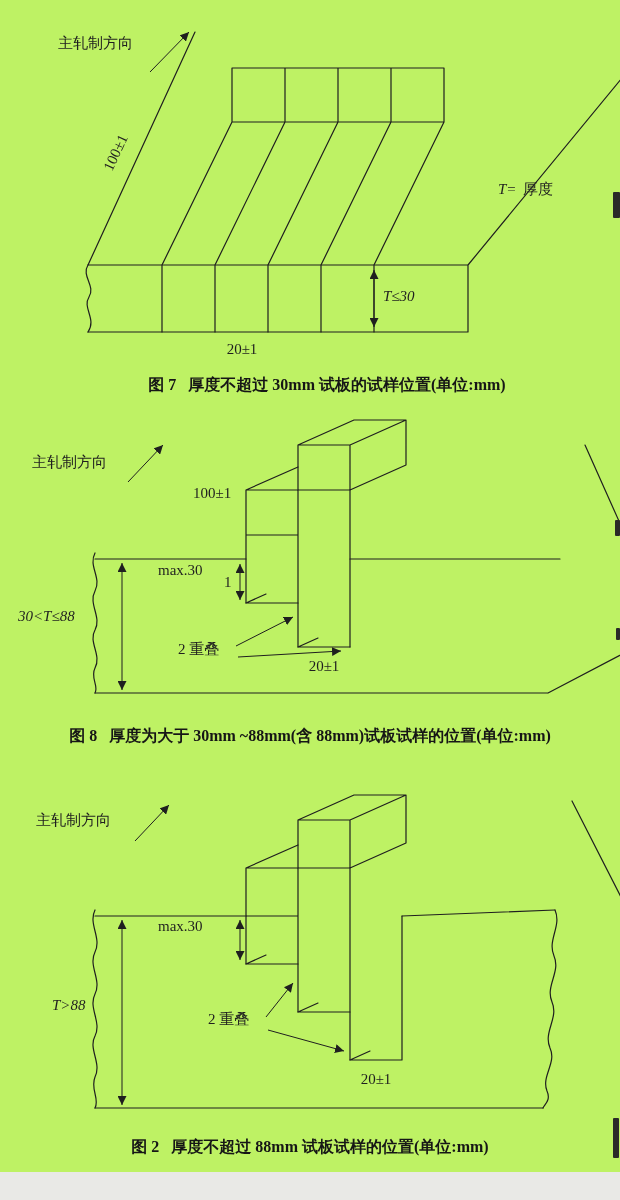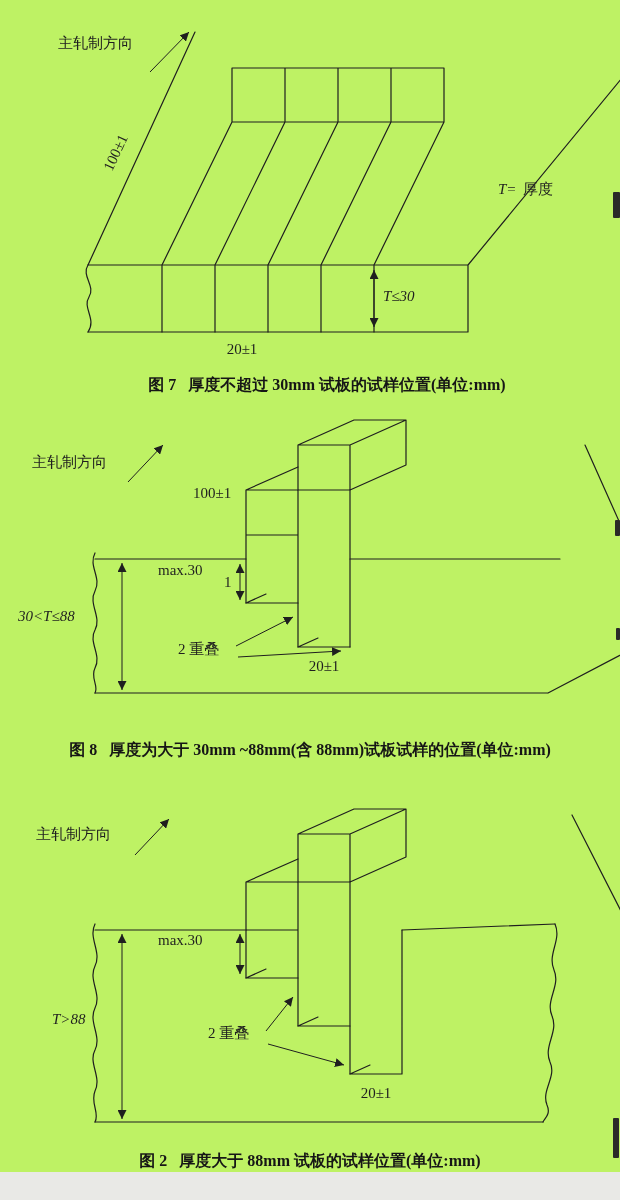--- a/index.html
+++ b/index.html
@@ -29,21 +29,21 @@
   .dim{ stroke:#1f1f1f; stroke-width:1; fill:none; }
   .caption{
     text-align:center;
     font-weight:bold;
     font-size:16px;
     color:#161616;
   }
   .caption .cap-label{ margin-right:12px; }
   .fig7 .caption{ margin-top:10px;margin-left:34px; }
   .fig8{ margin-top:14px; }
-  .fig8 .caption{ margin-top:20px; }
+  .fig8 .caption{ margin-top:6px; }
   .fig9{ margin-top:46px; }
   .fig9 .caption{ margin-top:14px; }
   .artifact{
     position:absolute;
     background:#2a2a28;
     border-radius:1px;
   }
   .a1{ right:0; top:192px; width:7px; height:26px; }
   .a2{ right:0; top:520px; width:5px; height:16px; }
   .a3{ right:0; top:628px; width:4px; height:12px; }
@@ -139,21 +139,21 @@
       <line class="dim" x1="266" y1="224" x2="293" y2="190" marker-end="url(#ah9)"></line>
       <line class="dim" x1="268" y1="237" x2="344" y2="258" marker-end="url(#ah9)"></line>
 
       <text x="36" y="32">主轧制方向</text>
       <text x="158" y="138">max.30</text>
       <text class="var" x="52" y="217">T&gt;88</text>
       <text x="208" y="231">2 重叠</text>
       <text x="376" y="291" text-anchor="middle">20±1</text>
     </svg>
     <figcaption class="caption">
-      <span class="cap-label">图 2</span><span>厚度大于 88mm 试板的试样位置(单位:mm)</span>
+      <span class="cap-label">图 2</span><span>厚度不超过 88mm 试板试样的位置(单位:mm)</span>
     </figcaption>
   </figure>
 
   <div class="artifact a1"></div>
   <div class="artifact a2"></div>
   <div class="artifact a3"></div>
   <div class="artifact a4"></div>
 
 </div>
 

